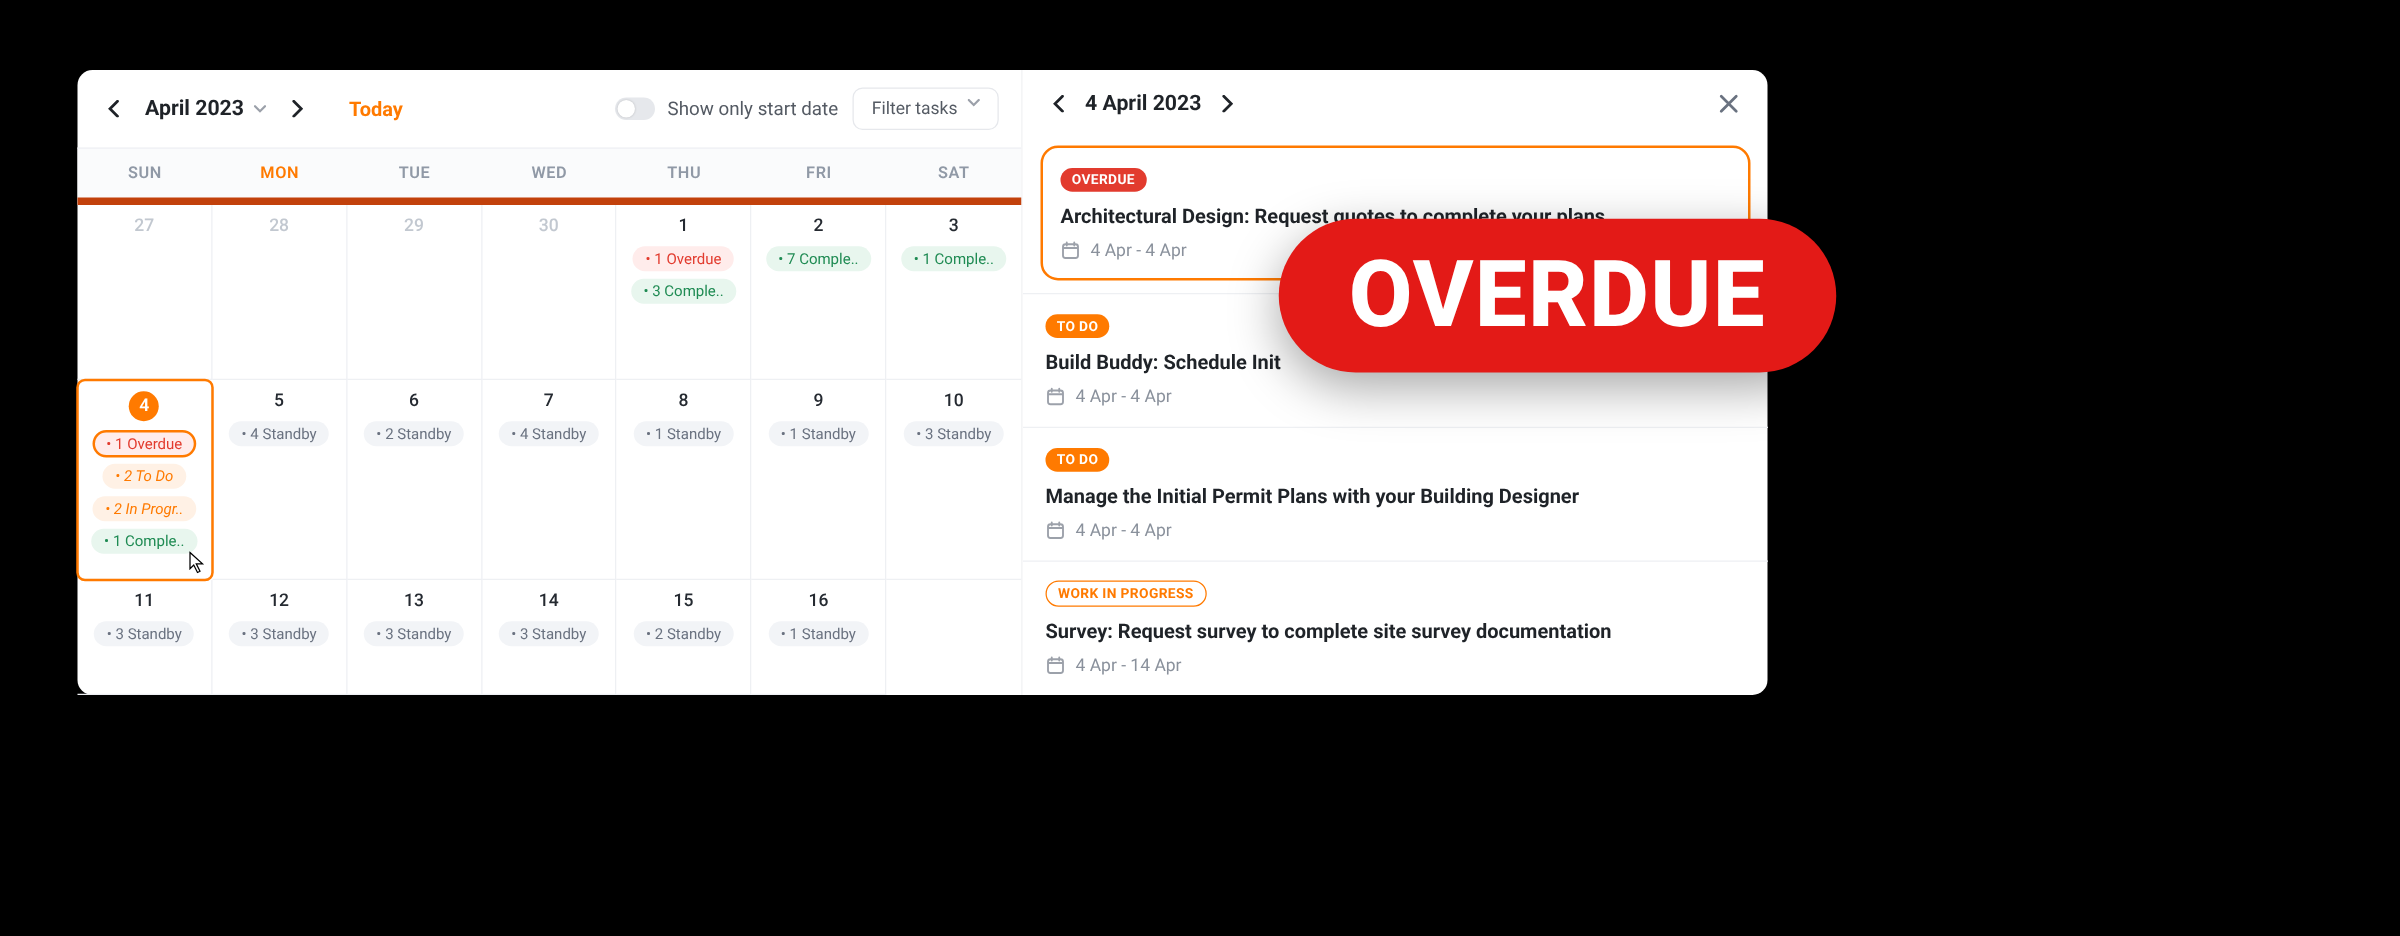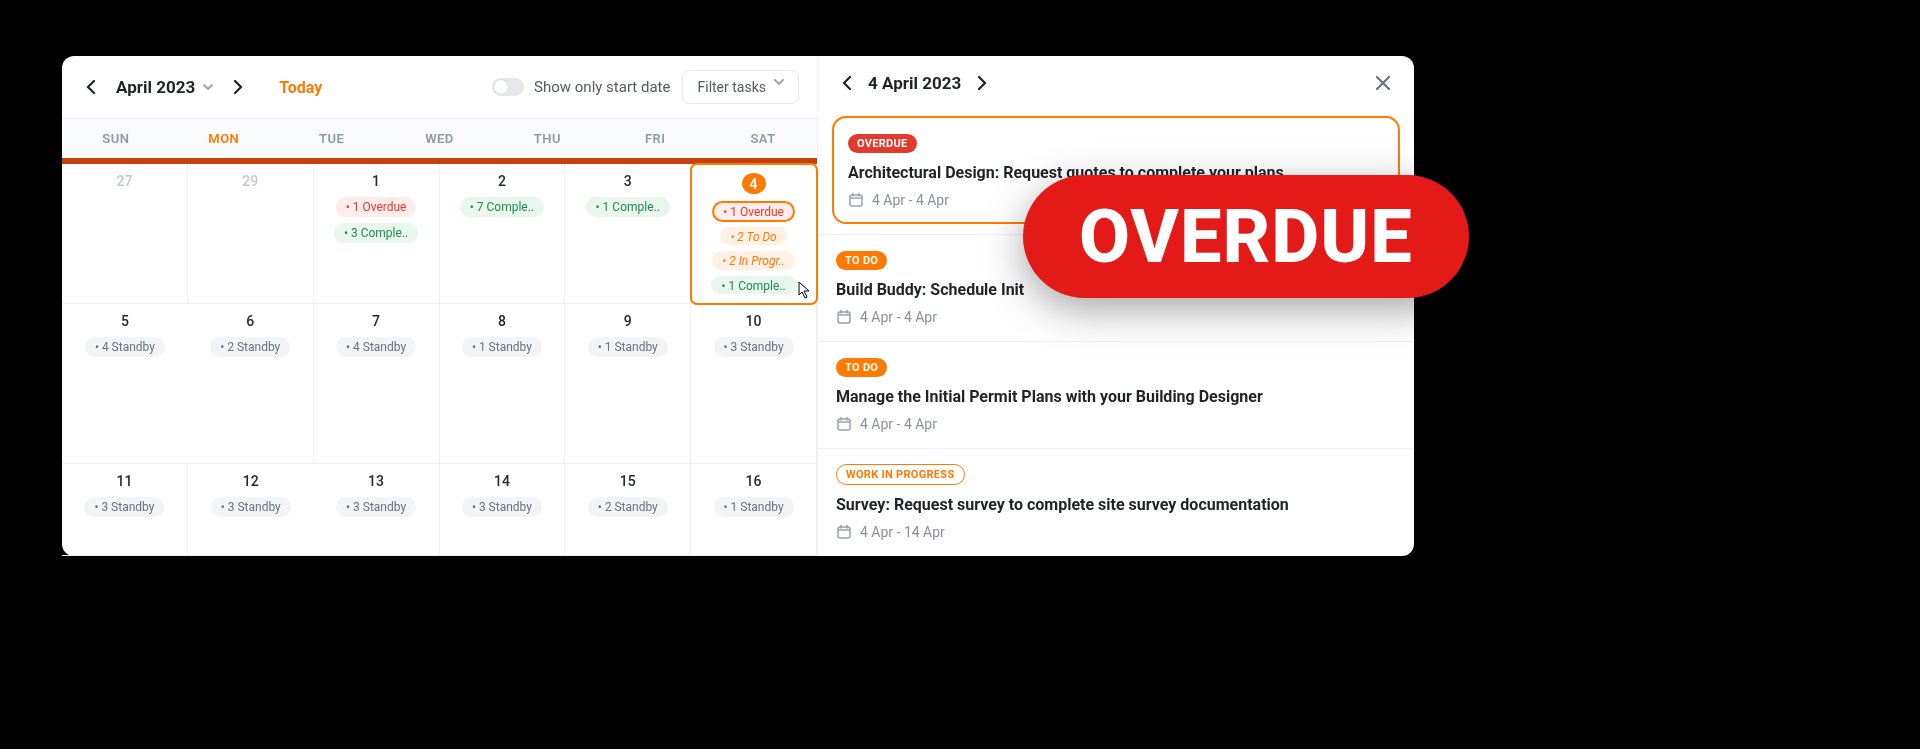--- a/index.html
+++ b/index.html
@@ -39,21 +39,21 @@
 .caret { color:#9ca1aa; font-size:12px; margin-left:2px;}
 .today-btn { color:#ff7a00; font-weight:700; font-size:16px; margin-left:18px; cursor:pointer;}
 .spacer { flex:1; }
 .toggle-wrap { display:flex; align-items:center; gap:10px; color:#545a63; font-size:15px;}
 .toggle { width:32px; height:18px; border-radius:9px; background:#e6e8ec; position:relative; cursor:pointer;}
 .toggle::after { content:""; position:absolute; width:14px; height:14px; border-radius:50%; background:#fff; top:2px; left:2px; box-shadow:0 0 2px rgba(0,0,0,0.2);}
 .filter-btn { display:flex; gap:8px; padding:8px 14px; border:1px solid #e6e8ec; border-radius:8px; font-size:14px; color:#545a63; cursor:pointer;}
 .cal-head { display:grid; grid-template-columns: repeat(7,1fr); background:#fafbfc; border-top:1px solid #eef0f3; border-bottom:6px solid #c2410c;}
 .cal-head > div { text-align:center; padding:12px 0; font-size:13px; color:#9099a6; font-weight:600; letter-spacing:0.5px;}
 .cal-head .active { color:#ff7a00; }
-.cal-body { flex:1; display:grid; grid-template-rows: 140px 160px auto; grid-template-columns: repeat(6,1fr); }
+.cal-body { flex:1; display:grid; grid-template-rows: 140px 160px auto; grid-template-columns: repeat(7,1fr); }
 .cell { border-right:1px solid #eef0f3; border-bottom:1px solid #eef0f3; padding:9px 6px; position:relative; display:flex; flex-direction:column; align-items:center; gap:6px; overflow:hidden;}
 .cell:nth-child(7n) { border-right:none; }
 .cell .dnum { font-size:14px; color:#252a31; margin-bottom:2px; font-weight:500;}
 .cell.faded .dnum { color:#c2c8d0; }
 .cell .dnum.circle { width:24px; height:24px; border-radius:50%; background:#ff7a00; color:#fff; display:flex; align-items:center; justify-content:center; font-weight:600;}
 .cell.selected { outline:2px solid #ff7a00; outline-offset:-1px; border-radius:6px; }
 .pill { font-size:12px; padding:3px 10px; border-radius:999px; white-space:nowrap; max-width:94%; overflow:hidden; text-overflow:ellipsis; }
 .pill.grey { background:#f2f4f7; color:#6a7280; }
 .pill.green { background:#e8f6ee; color:#1f8b53; }
 .pill.red { background:#ffeceb; color:#e23b2e; }
@@ -136,21 +136,27 @@
         <div>WED</div>
         <div>THU</div>
         <div>FRI</div>
         <div>SAT</div>
       </div>
     <div class="cal-body" id="cal-body">
         <div class="cell faded">
           <div class="dnum">27</div>
         </div>
         <div class="cell faded">
+          <div class="dnum">28</div>
+        </div>
+        <div class="cell faded">
           <div class="dnum">29</div>
+        </div>
+        <div class="cell faded">
+          <div class="dnum">30</div>
         </div>
         <div class="cell">
           <div class="dnum">1</div>
           <div class="pill red">• 1 Overdue</div>
           <div class="pill green">• 3 Comple..</div>
         </div>
         <div class="cell">
           <div class="dnum">2</div>
           <div class="pill green">• 7 Comple..</div>
         </div>

